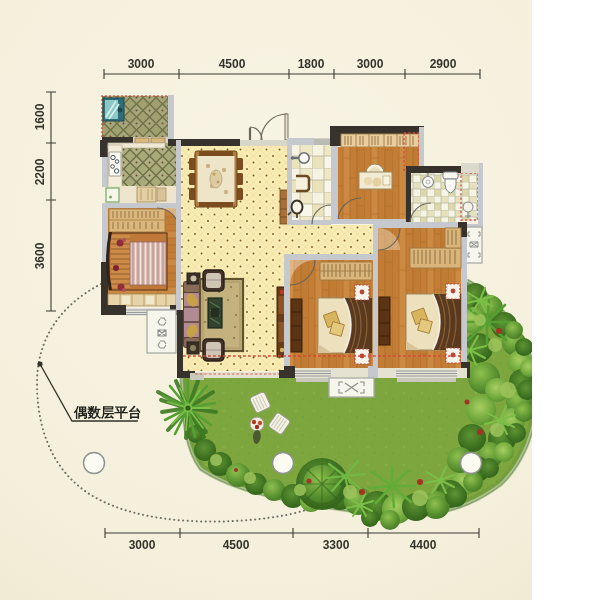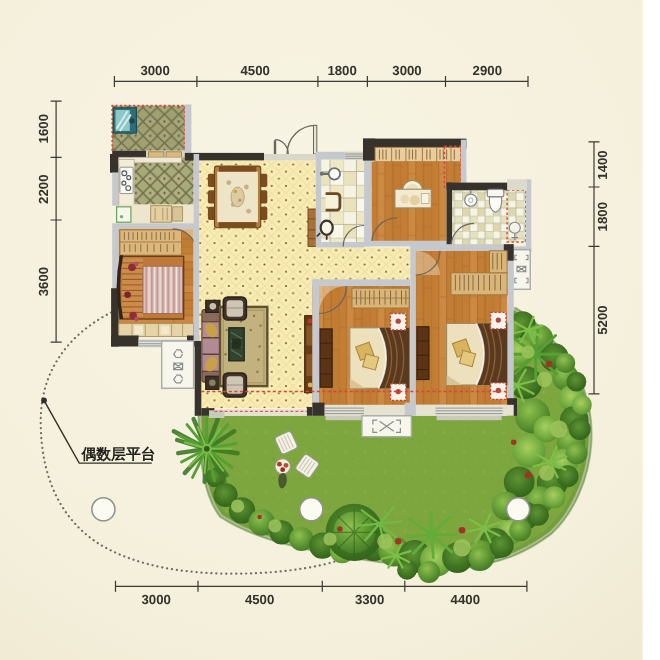--- a/index.html
+++ b/index.html
@@ -1,16 +1,16 @@
 <!DOCTYPE html>
 <html><head>
 <meta charset="utf-8">
 <style>
 html,body{margin:0;padding:0;}
-#stage{width:584px;height:600px;position:relative;overflow:hidden;background:#f6f2df;font-family:"Liberation Sans",sans-serif;}
+#stage{width:532px;height:600px;position:relative;overflow:hidden;background:#f6f2df;font-family:"Liberation Sans",sans-serif;}
 text{font-family:"Liberation Sans",sans-serif;}
 </style>
 </head>
 <body>
 <div id="stage">
 <svg width="600" height="600" viewBox="0 0 600 600">
 <defs>
 <radialGradient id="gbg" cx="45%" cy="35%" r="85%">
 <stop offset="0%" stop-color="#f8f4e4"></stop>
 <stop offset="70%" stop-color="#f5f0dc"></stop>

